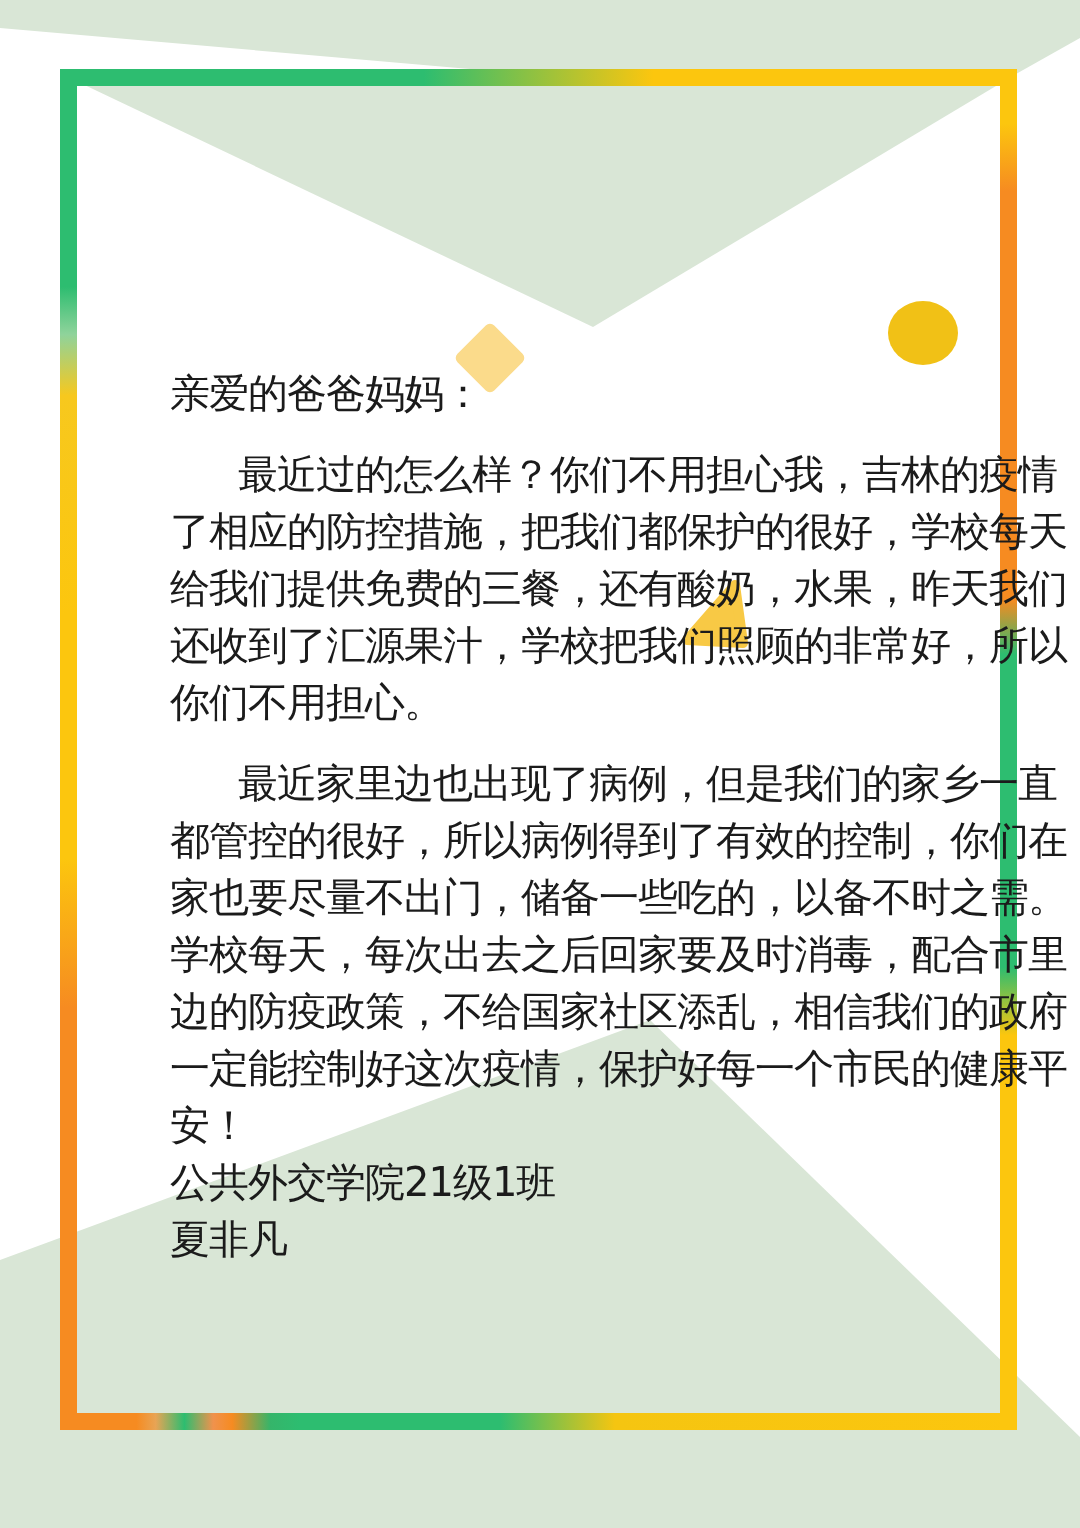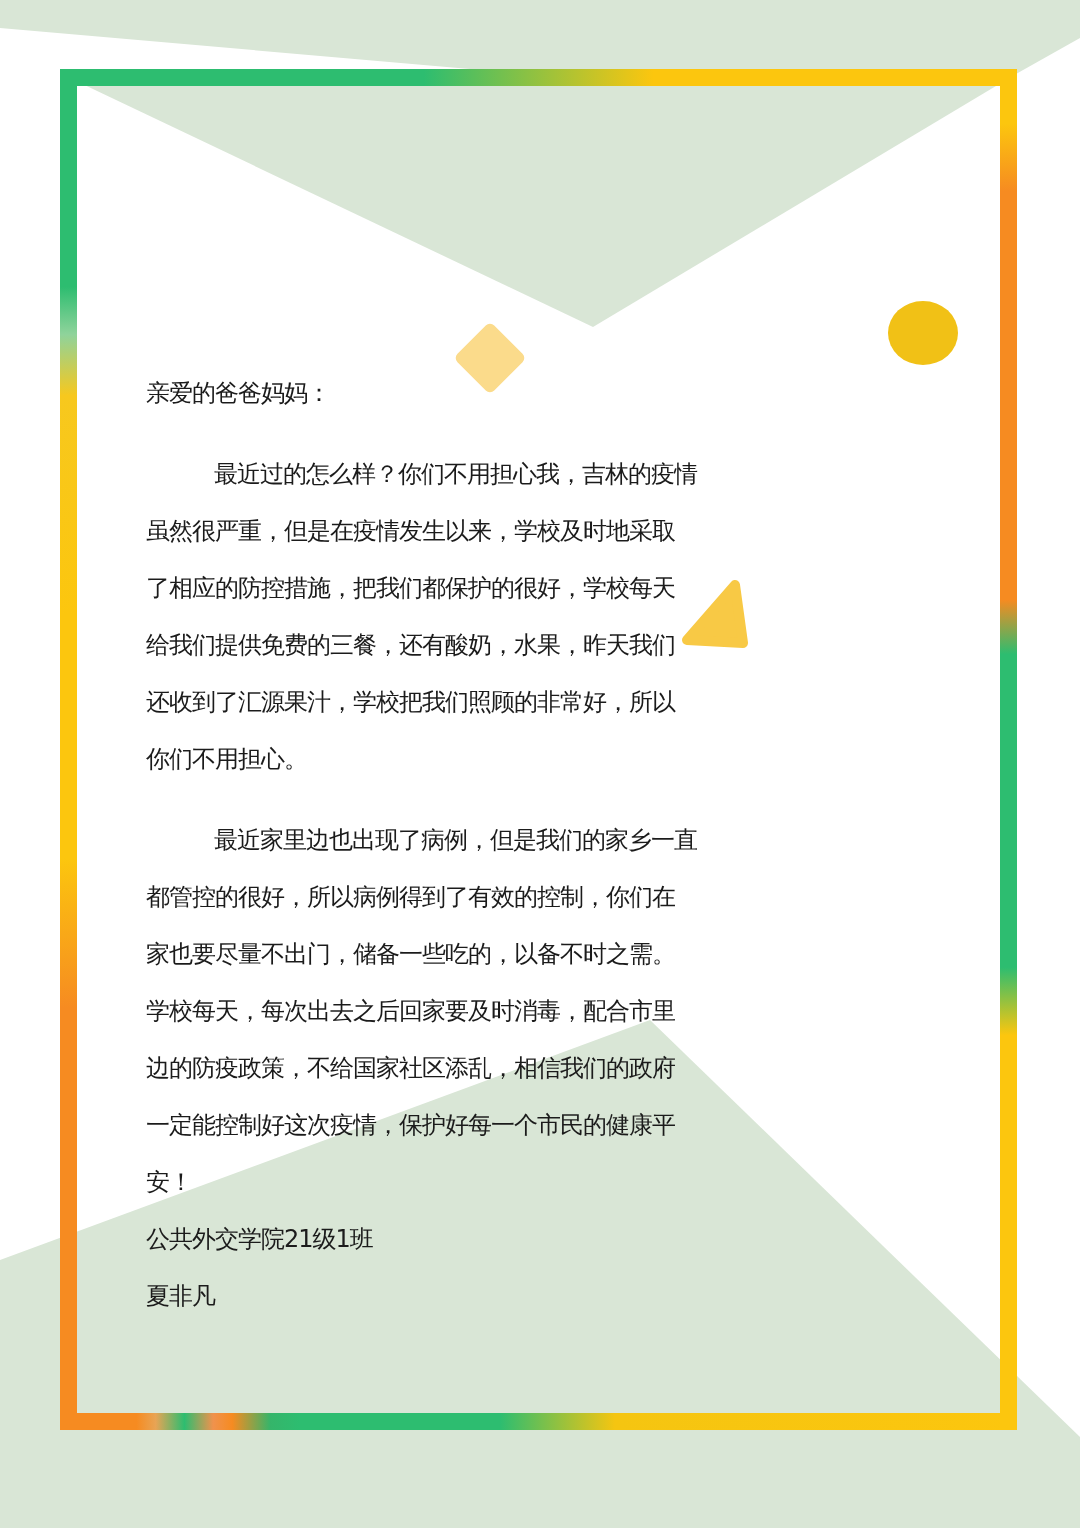--- a/index.html
+++ b/index.html
@@ -61,22 +61,22 @@
   }
   .circle{
     left:888px;top:301px;width:70px;height:64px;
     background:var(--color-circle-gold);
     border-radius:50%;
   }
   .triangle-svg{left:0;top:0;position:absolute;z-index:2;}
   
   .letter-text{
     position:absolute;z-index:4;
-    left:146px;top:365px;width:752px;
-    font-size:24px;line-height:57px;
+    left:170px;top:365px;width:752px;
+    font-size:40px;line-height:57px;
     color:var(--color-ink);
     letter-spacing:-1px;
     white-space:nowrap;
   }
   .line{height:57px;}
   .line.indent{padding-left:68px;margin-top:24px;}
   .line.sig{text-align:left;padding-right:0;}
 </style>
 </head>
 <body>
@@ -96,21 +96,20 @@
   </svg>
 
   <div class="frame-side frame-top"></div>
   <div class="frame-side frame-bottom"></div>
   <div class="frame-side frame-left"></div>
   <div class="frame-side frame-right"></div>
 
   <div class="letter-text">
     <div class="line">亲爱的爸爸妈妈：</div>
     <div class="line indent">最近过的怎么样？你们不用担心我，吉林的疫情</div>
-    <div class="line">虽然很严重，但是在疫情发生以来，学校及时地采取</div>
     <div class="line">了相应的防控措施，把我们都保护的很好，学校每天</div>
     <div class="line">给我们提供免费的三餐，还有酸奶，水果，昨天我们</div>
     <div class="line">还收到了汇源果汁，学校把我们照顾的非常好，所以</div>
     <div class="line">你们不用担心。</div>
     <div class="line indent">最近家里边也出现了病例，但是我们的家乡一直</div>
     <div class="line">都管控的很好，所以病例得到了有效的控制，你们在</div>
     <div class="line">家也要尽量不出门，储备一些吃的，以备不时之需。</div>
     <div class="line">学校每天，每次出去之后回家要及时消毒，配合市里</div>
     <div class="line">边的防疫政策，不给国家社区添乱，相信我们的政府</div>
     <div class="line">一定能控制好这次疫情，保护好每一个市民的健康平</div>

